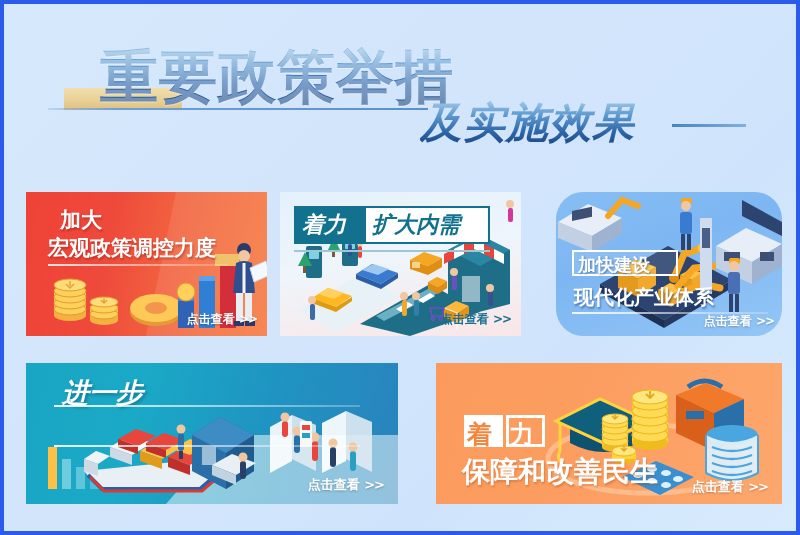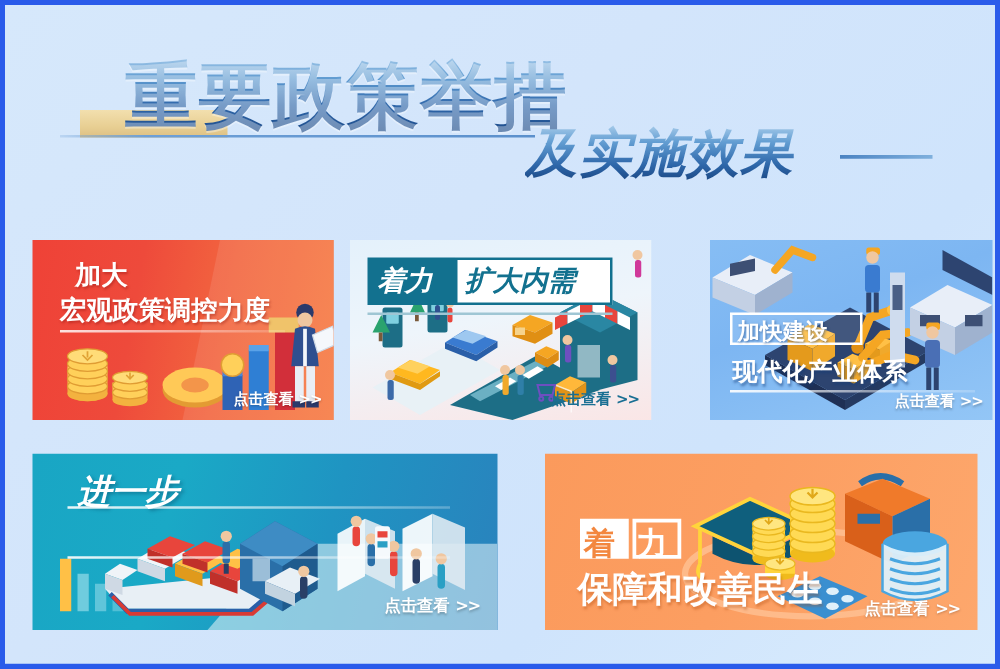--- a/index.html
+++ b/index.html
@@ -67,22 +67,22 @@
   #card2 .blk{position:absolute;z-index:6;background:#12718f;}
   #card2 .box-a{left:14px;top:14px;width:70px;height:38px;}
   #card2 .box-b{position:absolute;left:84px;top:14px;width:126px;height:38px;z-index:6;
     background:#fff;border:2px solid #12718f;box-sizing:border-box;}
   #card2 .t1{left:22px;top:18px;font-size:22px;color:#fff;font-style:italic;}
   #card2 .t2{left:92px;top:18px;font-size:22px;color:#12718f;font-style:italic;}
   #card2 .uline{position:absolute;left:14px;top:58px;width:196px;height:2px;z-index:6;background:#9fc6d4;}
   #card2 .cta{right:10px;bottom:8px;color:#1a6f93;text-shadow:none;}
 
   
-  #card3{left:564px;top:188px;width:226px;height:144px;
-    background:linear-gradient(160deg,#86bdf4 0%,#7db6f2 40%,#93c6f6 100%);}
+  #card3{left:552px;top:188px;width:226px;height:144px;
+    background:linear-gradient(160deg,#86bdf4 0%,#7db6f2 40%,#93c6f6 100%);border-radius:27px;}
   #card3 .box-a{position:absolute;left:16px;top:58px;width:106px;height:26px;z-index:6;
     border:2px solid #ffffff;box-sizing:border-box;background:rgba(255,255,255,.1);}
   #card3 .t1{left:22px;top:61px;font-size:18px;color:#fff;text-shadow:1px 1px 2px rgba(20,60,120,.5);}
   #card3 .t2{left:18px;top:92px;font-size:20px;color:#fff;text-shadow:1px 2px 2px rgba(20,60,120,.5);}
   #card3 .uline{position:absolute;left:16px;top:120px;width:196px;height:2px;z-index:6;
     background:linear-gradient(90deg,rgba(255,255,255,.9),rgba(255,255,255,.2));}
   #card3 .cta{right:8px;bottom:6px;}
 
   
   #card4{left:22px;top:359px;width:372px;height:141px;

